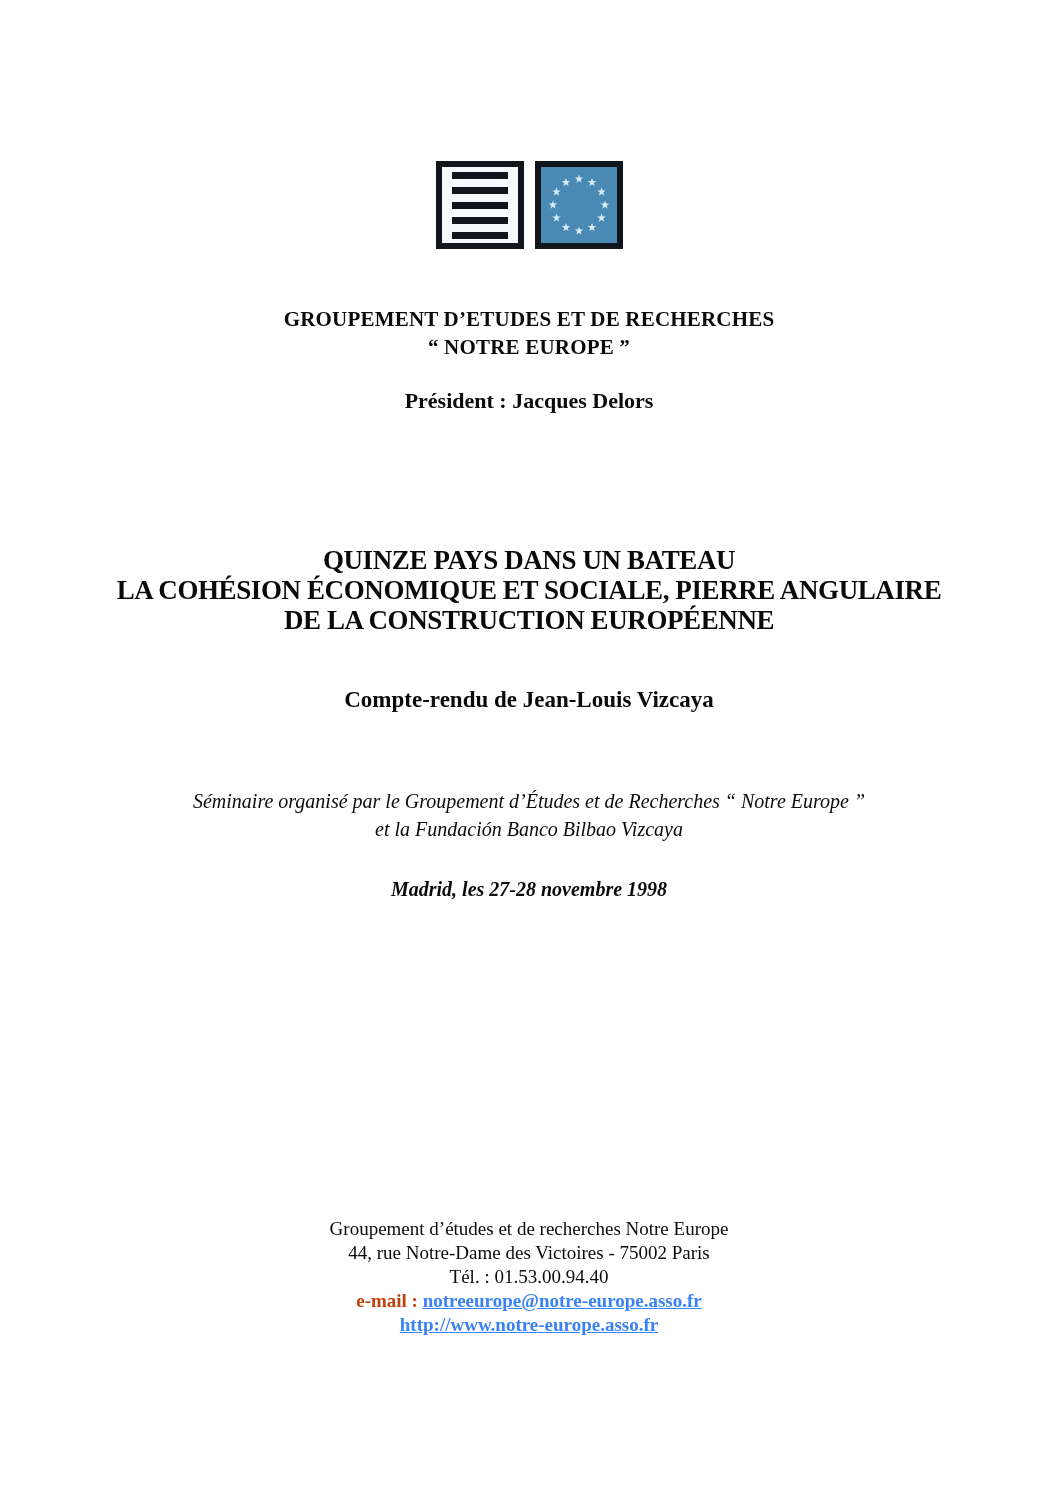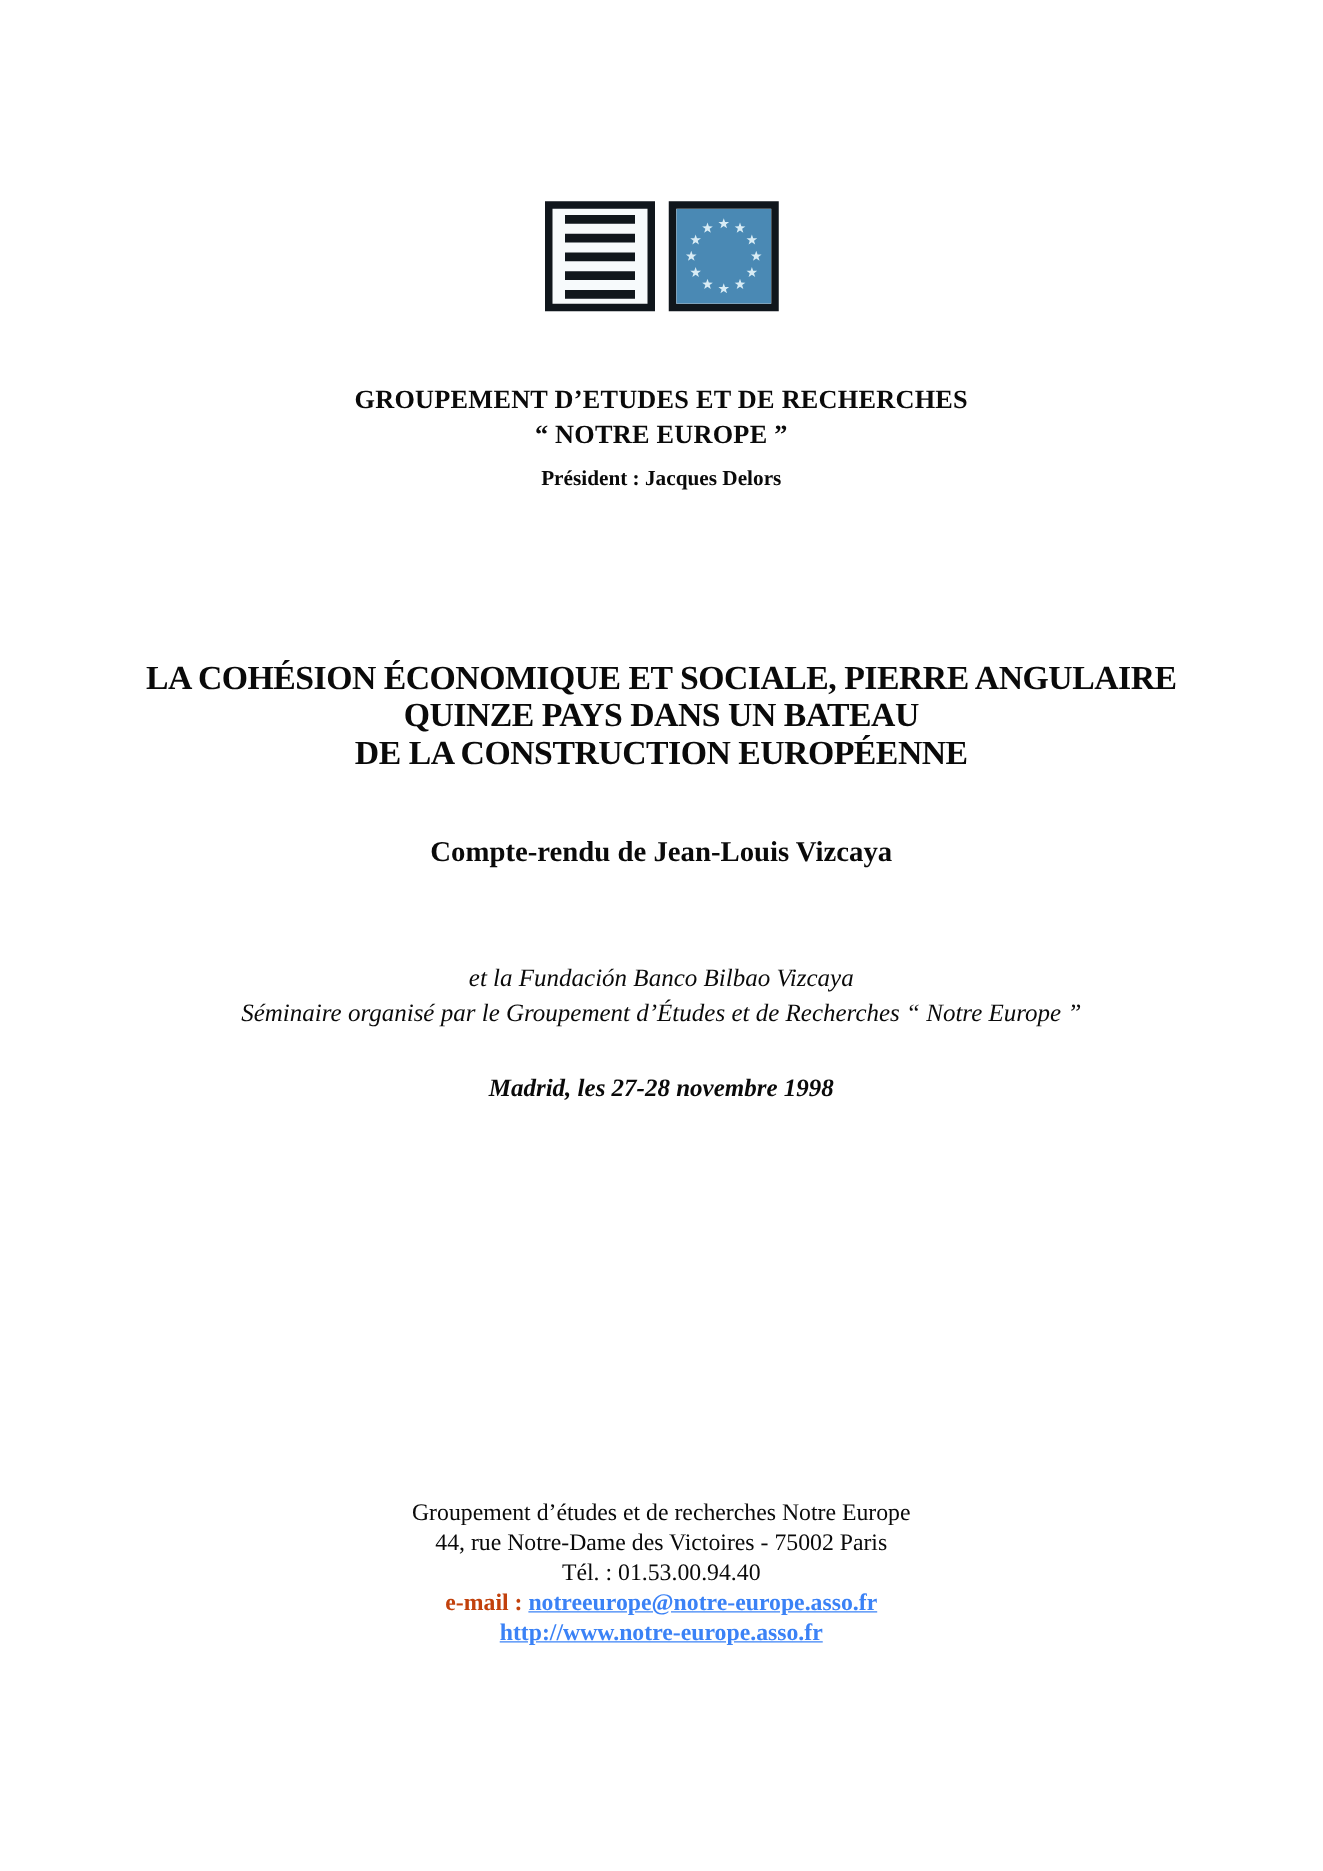--- a/index.html
+++ b/index.html
@@ -49,23 +49,23 @@
   .flag-square svg { display: block; }
   
   .org-block {
     margin-top: 56px;
     font-weight: bold;
     font-size: 21px;
     line-height: 28px;
     letter-spacing: 0.2px;
   }
   .president {
-    margin-top: 8px;
+    margin-top: 26px;
     font-weight: bold;
-    font-size: 17px;
+    font-size: 22px;
     line-height: 28px;
   }
   .title-block {
     margin-top: 130px;
     font-weight: bold;
     font-size: 27px;
     line-height: 30px;
     letter-spacing: -0.4px;
   }
   .report-by {
@@ -137,30 +137,30 @@
   </div>
 
   <div class="org-block">
     <div>GROUPEMENT D’ETUDES ET DE RECHERCHES</div>
     <div>“ NOTRE EUROPE ”</div>
   </div>
 
   <div class="president">Président : Jacques Delors</div>
 
   <div class="title-block">
+    <div>QUINZE PAYS DANS UN BATEAU</div>
     <div>LA COHÉSION ÉCONOMIQUE ET SOCIALE, PIERRE ANGULAIRE</div>
-    <div>QUINZE PAYS DANS UN BATEAU</div>
     <div>DE LA CONSTRUCTION EUROPÉENNE</div>
   </div>
 
   <div class="report-by">Compte-rendu de Jean-Louis Vizcaya</div>
 
   <div class="seminar-block">
+    <div>Séminaire organisé par le Groupement d’Études et de Recherches “ Notre Europe ”</div>
     <div>et la Fundación Banco Bilbao Vizcaya</div>
-    <div>Séminaire organisé par le Groupement d’Études et de Recherches “ Notre Europe ”</div>
   </div>
 
   <div class="date-place">Madrid, les 27-28 novembre 1998</div>
 
   <div class="footer-block">
     <span class="footer-line">Groupement d’études et de recherches Notre Europe</span>
     <span class="footer-line">44, rue Notre-Dame des Victoires - 75002 Paris</span>
     <span class="footer-line">Tél. : 01.53.00.94.40</span>
     <span class="footer-line">
       <span class="email-label">e-mail : </span><a class="blue-link">notreeurope@notre-europe.asso.fr</a>

